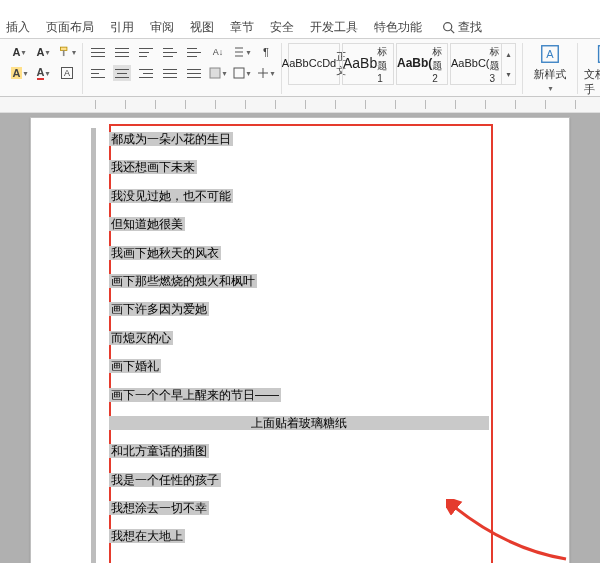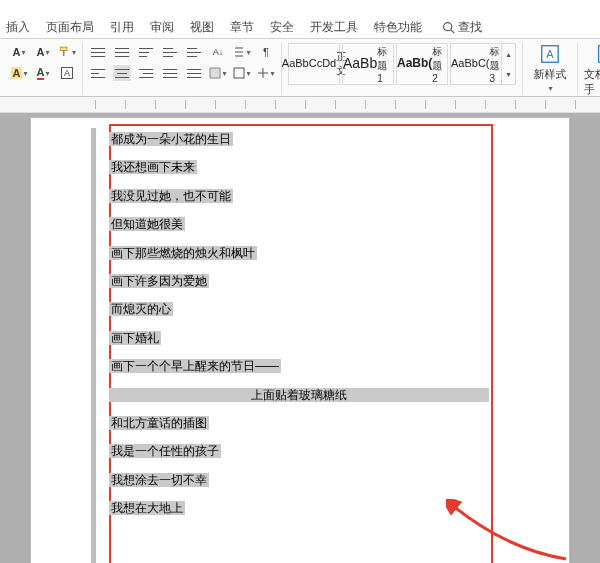--- a/index.html
+++ b/index.html
@@ -357,20 +357,21 @@
 
 <div class="page-area">
   <div class="page">
     <div class="gutter"></div>
     <div class="red-frame"></div>
     <div id="doc-body">
         <div class="para"><span class="hl">都成为一朵小花的生日</span></div>
         <div class="para"><span class="hl">我还想画下未来</span></div>
         <div class="para"><span class="hl">我没见过她，也不可能</span></div>
         <div class="para"><span class="hl">但知道她很美</span></div>
+        <div class="para"><span class="hl">我画下她秋天的风衣</span></div>
         <div class="para"><span class="hl">画下那些燃烧的烛火和枫叶</span></div>
         <div class="para"><span class="hl">画下许多因为爱她</span></div>
         <div class="para"><span class="hl">而熄灭的心</span></div>
         <div class="para"><span class="hl">画下婚礼</span></div>
         <div class="para"><span class="hl">画下一个个早上醒来的节日——</span></div>
         <div class="para full-hl">上面贴着玻璃糖纸</div>
         <div class="para"><span class="hl">和北方童话的插图</span></div>
         <div class="para"><span class="hl">我是一个任性的孩子</span></div>
         <div class="para"><span class="hl">我想涂去一切不幸</span></div>
         <div class="para"><span class="hl">我想在大地上</span></div>

